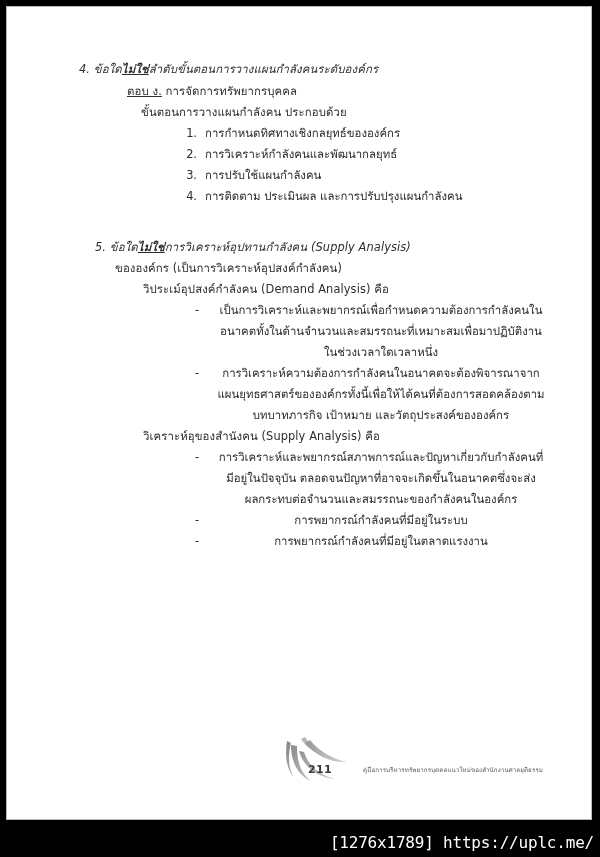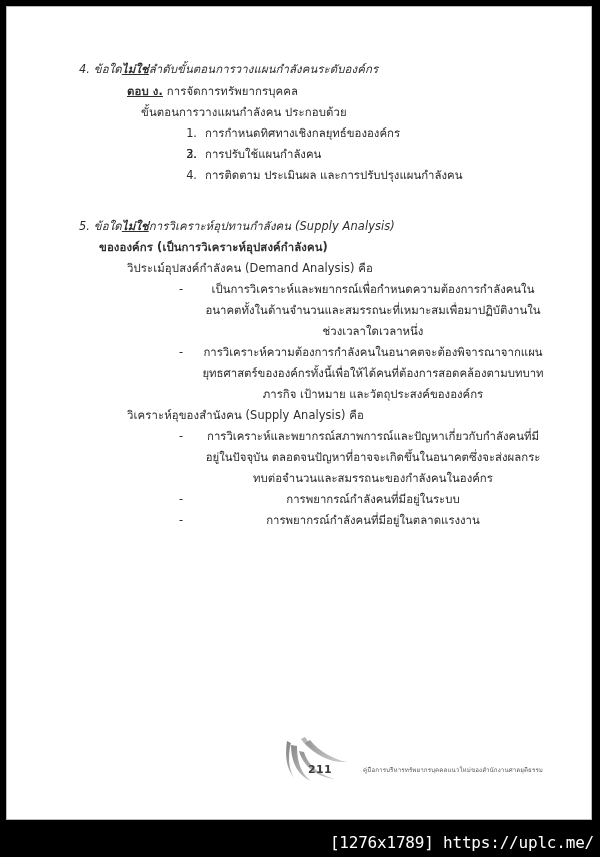--- a/index.html
+++ b/index.html
@@ -33,21 +33,21 @@
     left: 0;
     top: 0;
     width: 100%;
     padding: 52px 46px 0 72px;
     box-sizing: border-box;
     color: #2b2b2b;
   }
 
   
   .q-block { margin-bottom: 4px; }
-  .q-block.second { margin-top: 30px; }
+  .q-block.second { margin-top: 30px; margin-left: 16px; }
 
   .line {
     font-size: 11.4px;
     line-height: 21px;
     color: #2e2e2e;
     white-space: normal;
     letter-spacing: 0.1px;
   }
 
   .q-heading {
@@ -63,29 +63,28 @@
     text-decoration: underline;
   }
 
   .answer-line {
     padding-left: 48px;
     font-size: 11.4px;
     line-height: 21px;
     margin-top: 1px;
   }
   .answer-tag {
-    font-weight: bold;
+    font-weight: normal;
     text-decoration: underline;
   }
 
   .cont-line {
     padding-left: 20px;
     font-size: 11.4px;
     line-height: 21px;
-    font-weight: bold;
   }
 
   .sub-intro {
     padding-left: 62px;
     font-size: 11.4px;
     line-height: 21px;
   }
 
   .sub-intro2 {
     padding-left: 48px;
@@ -218,20 +217,21 @@
 
       <div class="line sub-intro">ขั้นตอนการวางแผนกำลังคน ประกอบด้วย</div>
 
       <ol class="num-list">
         <li>
           <span class="num">1.</span>
           <span>การกำหนดทิศทางเชิงกลยุทธ์ขององค์กร</span>
         </li>
         <li>
           <span class="num">2.</span>
+          <span>การวิเคราะห์กำลังคนและพัฒนากลยุทธ์</span>
         </li>
         <li>
           <span class="num">3.</span>
           <span>การปรับใช้แผนกำลังคน</span>
         </li>
         <li>
           <span class="num">4.</span>
           <span>การติดตาม ประเมินผล และการปรับปรุงแผนกำลังคน</span>
         </li>
       </ol>

